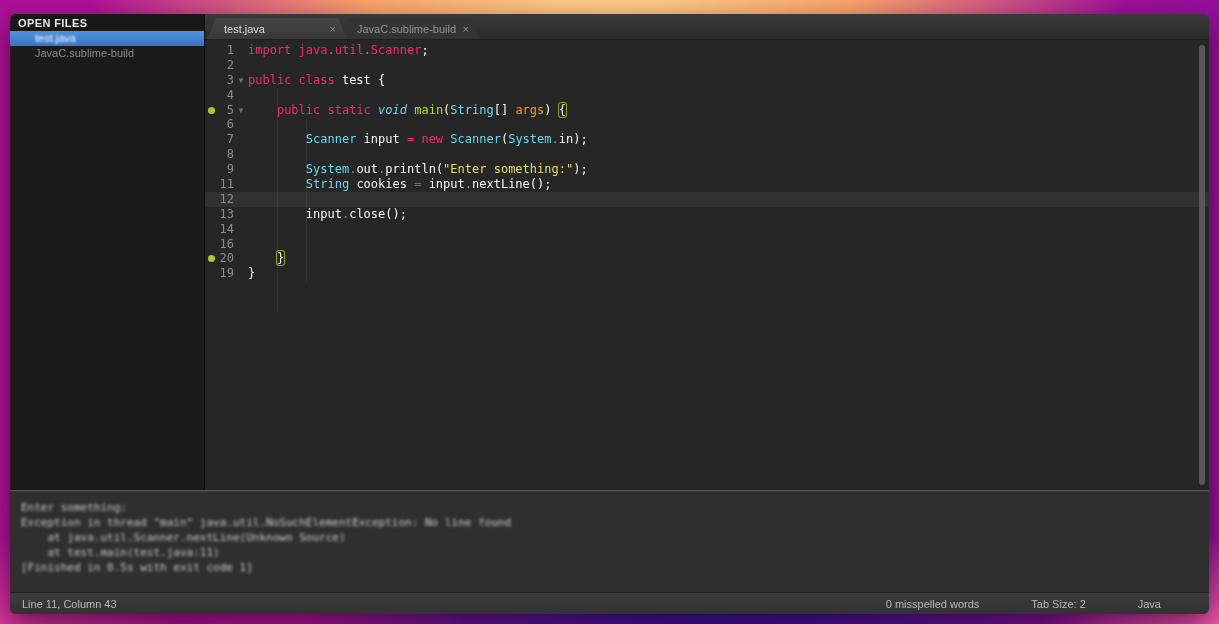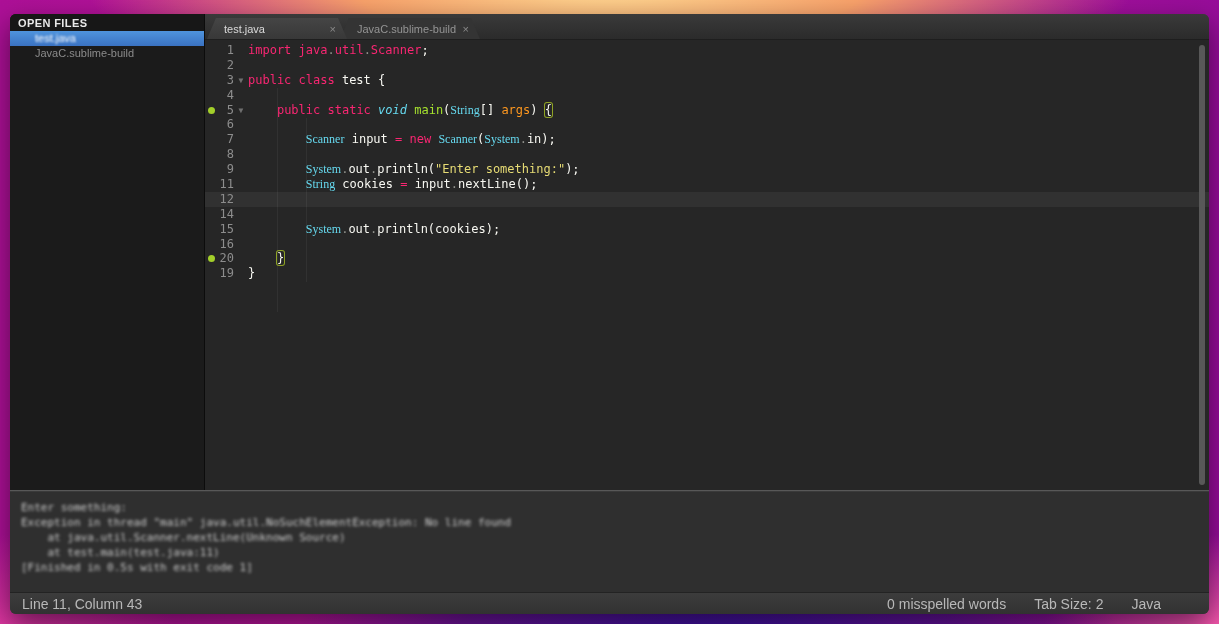--- a/index.html
+++ b/index.html
@@ -55,45 +55,45 @@
   .dotc { width:12px; flex:none; position:relative; }
   .dotc.on::after {
     content:""; position:absolute; left:3px; top:4px; width:7px; height:7px;
     border-radius:50%; background:#a3cf2a;
   }
   .num { width:17px; flex:none; text-align:right; }
   .fold { width:14px; flex:none; text-align:center; color:#6f6f6f; font-size:8px; line-height:15px; }
   .txt { white-space:pre; color:#f8f8f2; }
   .tok-keyword { color:#f92672; }
   .tok-keyword-italic { color:#f92672; }
-  .tok-type { color:#66d9ef;font-family:Liberation Serif, serif; }
+  .tok-type { color:#66d9ef; }
   .tok-type-italic { color:#66d9ef; font-style:italic; }
   .tok-function { color:#a6e22e;margin-top:24px; }
   .tok-param { color:#fd971f; }
   .tok-string { color:#e6db74; }
   .tok-plain { color:#f8f8f2; }
   .tok-punct { color:#8f908a; }
   .tok-bracket-active { color:#f8f8f2; box-shadow:0 0 0 1px #8fa326; border-radius:2px; }
   .vthumb { position:absolute; right:4px; top:5px; width:6px; height:440px; background:#585858; border-radius:3px; }
   
   .console {
     height:102px; flex:none; background:#2f2f2f; border-top:1px solid #585858;
     box-shadow:inset 0 1px 0 #3a3a3a; padding:9px 0 0 11px;
     font-family:"DejaVu Sans Mono", monospace; font-size:11px; color:#cccccc;
   }
   .console-lines { filter:blur(1.7px); }
   .console-lines div { height:15px; line-height:15px; white-space:pre; }
   
   .status {
     height:22px; flex:none; background:linear-gradient(#3c3c3c,#323232);
     border-top:1px solid #232323; display:flex; align-items:center;
-    font-size:14px; color:#b8b8b8; padding:0 48px 0 12px;
+    font-size:11px; color:#b8b8b8; padding:0 48px 0 12px;
   }
   .status-left { flex:1; }
-  .status-right { display:flex; gap:28px; }
+  .status-right { display:flex; gap:52px; }
 </style>
 </head>
 <body>
 
 <div id="window">
   <div class="main">
 
     <div class="sidebar">
       <div class="sb-header">OPEN FILES</div>
       <div id="sb-items">
@@ -123,22 +123,22 @@
             <div class="row"><div class="gut"><span class="dotc"></span><span class="num">2</span><span class="fold"></span></div><span class="txt"></span></div>
             <div class="row"><div class="gut"><span class="dotc"></span><span class="num">3</span><span class="fold">▼</span></div><span class="txt"><span class="tok-keyword">public class </span><span class="tok-plain">test {</span></span></div>
             <div class="row"><div class="gut"><span class="dotc"></span><span class="num">4</span><span class="fold"></span></div><span class="txt"></span></div>
             <div class="row"><div class="gut"><span class="dotc on"></span><span class="num">5</span><span class="fold">▼</span></div><span class="txt"><span class="tok-plain">    </span><span class="tok-keyword-italic">public static </span><span class="tok-type-italic">void</span><span class="tok-plain"> </span><span class="tok-function">main</span><span class="tok-plain">(</span><span class="tok-type">String</span><span class="tok-plain">[] </span><span class="tok-param">args</span><span class="tok-plain">) </span><span class="tok-bracket-active">{</span></span></div>
             <div class="row"><div class="gut"><span class="dotc"></span><span class="num">6</span><span class="fold"></span></div><span class="txt"></span></div>
             <div class="row"><div class="gut"><span class="dotc"></span><span class="num">7</span><span class="fold"></span></div><span class="txt"><span class="tok-plain">        </span><span class="tok-type">Scanner</span><span class="tok-plain"> input </span><span class="tok-keyword">=</span><span class="tok-plain"> </span><span class="tok-keyword">new</span><span class="tok-plain"> </span><span class="tok-type">Scanner</span><span class="tok-plain">(</span><span class="tok-type">System</span><span class="tok-punct">.</span><span class="tok-plain">in);</span></span></div>
             <div class="row"><div class="gut"><span class="dotc"></span><span class="num">8</span><span class="fold"></span></div><span class="txt"></span></div>
             <div class="row"><div class="gut"><span class="dotc"></span><span class="num">9</span><span class="fold"></span></div><span class="txt"><span class="tok-plain">        </span><span class="tok-type">System</span><span class="tok-punct">.</span><span class="tok-plain">out</span><span class="tok-punct">.</span><span class="tok-plain">println(</span><span class="tok-string">"Enter something:"</span><span class="tok-plain">);</span></span></div>
             <div class="row"><div class="gut"><span class="dotc"></span><span class="num">11</span><span class="fold"></span></div><span class="txt"><span class="tok-plain">        </span><span class="tok-type">String</span><span class="tok-plain"> cookies </span><span class="tok-keyword">=</span><span class="tok-plain"> input</span><span class="tok-punct">.</span><span class="tok-plain">nextLine();</span></span></div>
             <div class="row"><div class="gut"><span class="dotc"></span><span class="num">12</span><span class="fold"></span></div><span class="txt"></span></div>
+            <div class="row"><div class="gut"><span class="dotc"></span><span class="num">13</span><span class="fold"></span></div><span class="txt"><span class="tok-plain">        input</span><span class="tok-punct">.</span><span class="tok-plain">close();</span></span></div>
             <div class="row"><div class="gut"><span class="dotc"></span><span class="num">14</span><span class="fold"></span></div><span class="txt"></span></div>
-            <div class="row"><div class="gut"><span class="dotc"></span><span class="num">15</span><span class="fold"></span></div><span class="txt"><span class="tok-plain">        </span><span class="tok-type">System</span><span class="tok-punct">.</span><span class="tok-plain">out</span><span class="tok-punct">.</span><span class="tok-plain">println(cookies);</span></span></div>
             <div class="row"><div class="gut"><span class="dotc"></span><span class="num">16</span><span class="fold"></span></div><span class="txt"></span></div>
             <div class="row"><div class="gut"><span class="dotc on"></span><span class="num">20</span><span class="fold"></span></div><span class="txt"><span class="tok-plain">    </span><span class="tok-bracket-active">}</span></span></div>
             <div class="row"><div class="gut"><span class="dotc"></span><span class="num">19</span><span class="fold"></span></div><span class="txt"><span class="tok-plain">}</span></span></div>
           </div>
         <div class="vthumb"></div>
       </div>
     </div>
   </div>
 
   <div class="console">

